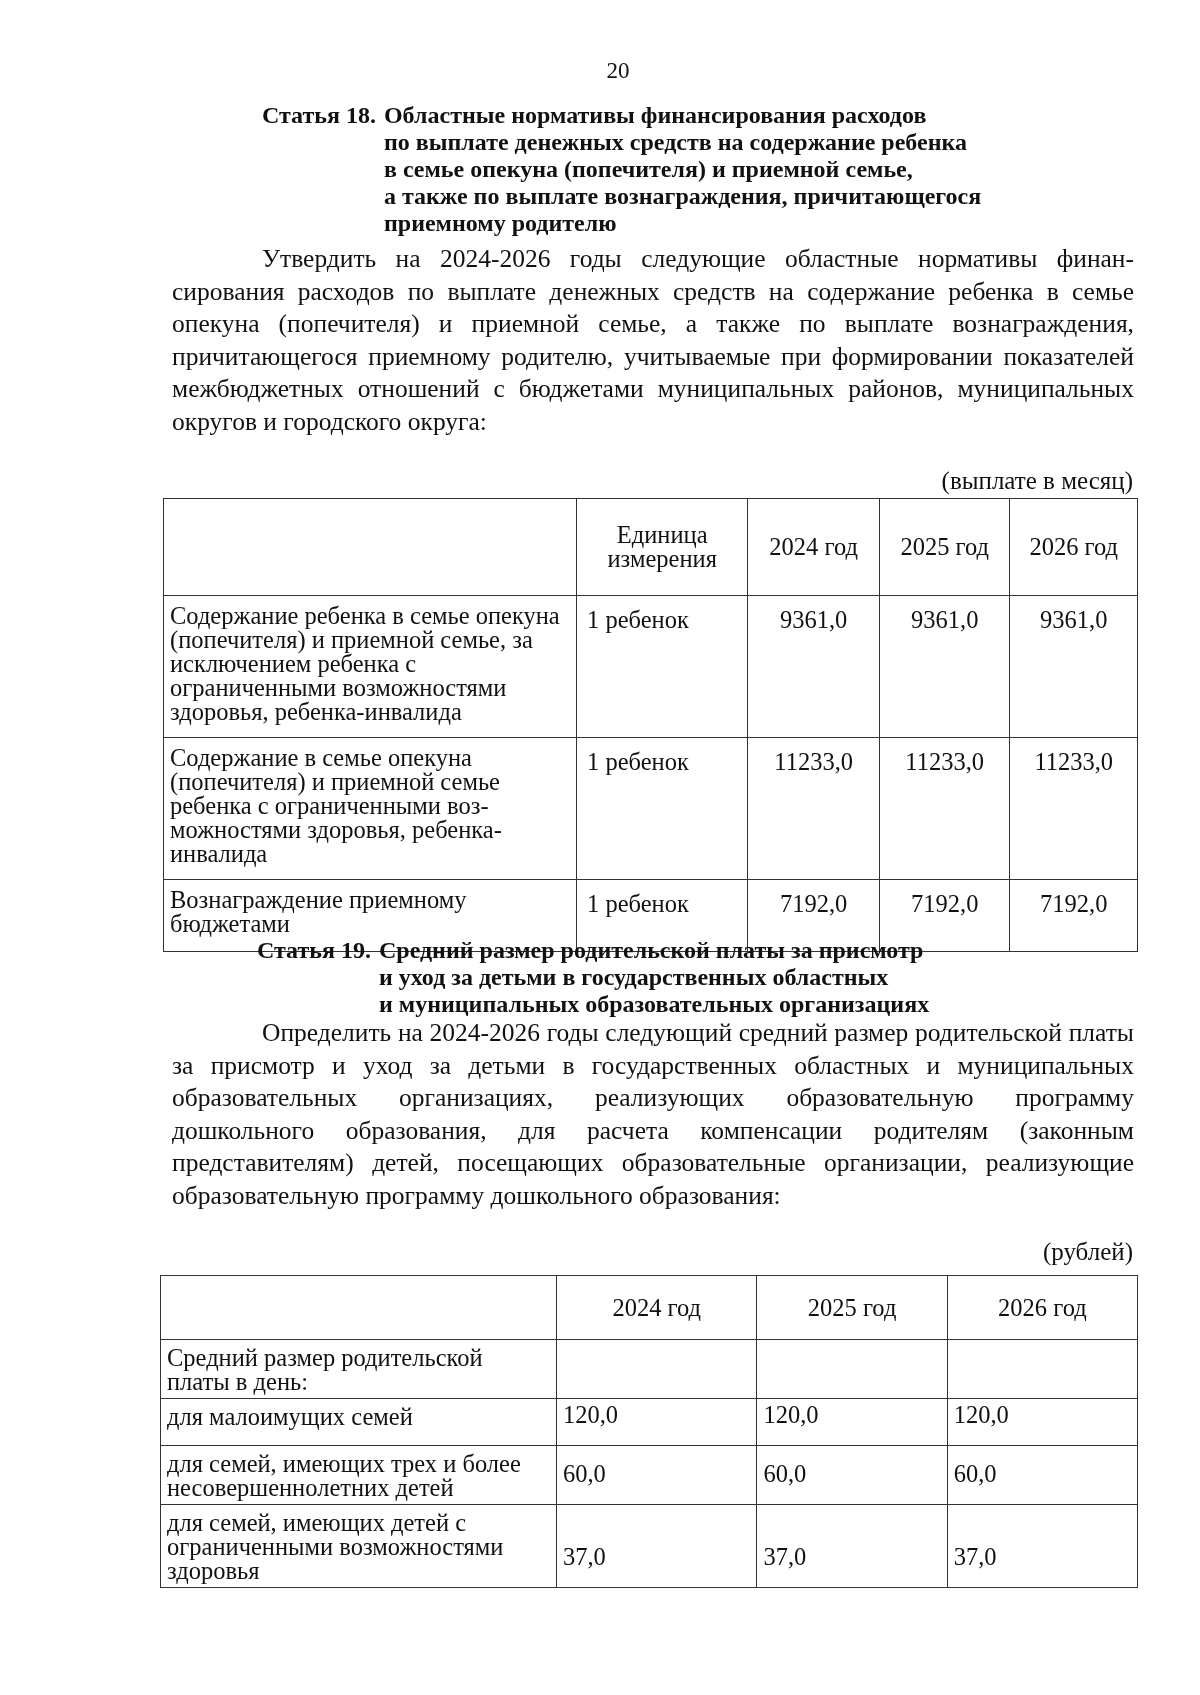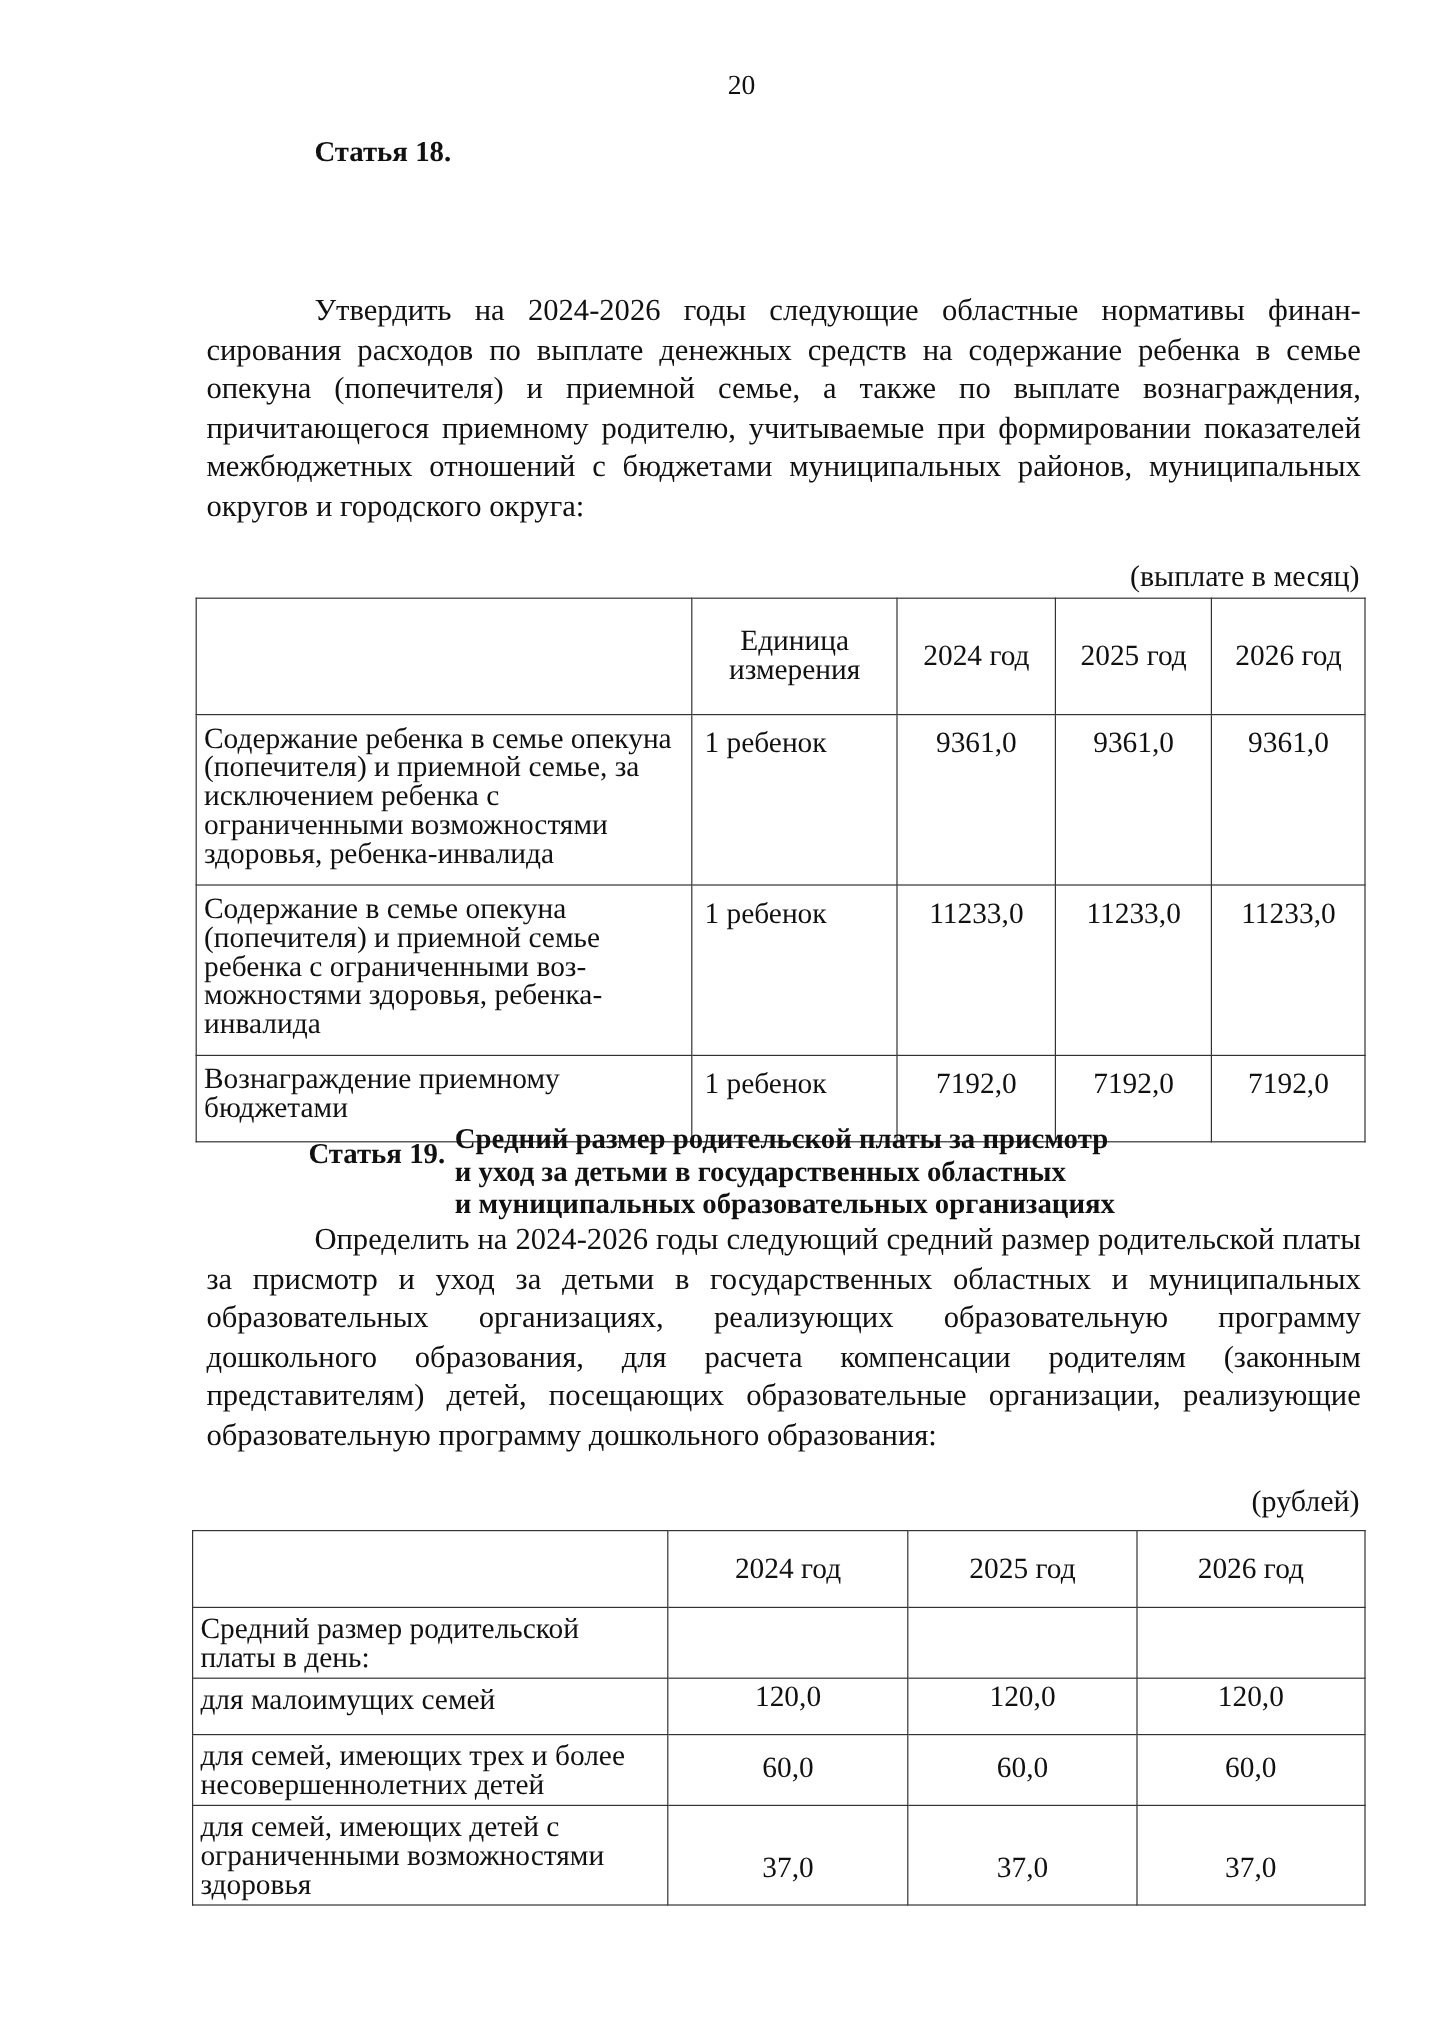--- a/index.html
+++ b/index.html
@@ -8,21 +8,21 @@
       font-family: "Liberation Serif", "DejaVu Serif", serif; color: #111;
     }
     .page-number {
       position: absolute; left: 0; width: 1200px; top: 58px;
       text-align: center; font-size: 23px; margin-left: 18px;
     }
     .article-head {
       position: absolute; font-weight: bold; font-size: 24px; line-height: 27px;
       display: flex;
     }
-    .article-head .num { white-space: nowrap; padding-right: 8px; margin-top: 12px; }
+    .article-head .num { white-space: nowrap; padding-right: 8px; }
     .article-head .ttl { white-space: pre-line; }
     #art18-head { left: 262px; top: 102px; }
     #art19-head { left: 257px; top: 937px; }
     .para {
       position: absolute; left: 172px; width: 962px;
       font-size: 25.5px; line-height: 32.6px; text-align: justify;
       text-indent: 90px; hyphens: manual;
     }
     #art18-para { top: 243px; }
     #art19-para { top: 1017px; }
@@ -51,30 +51,35 @@
     #table1 td.lbl { padding-top: 8px; padding-bottom: 4px; }
     #table1 tr.r0 td { height: 125px; }
     #table1 tr.r1 td { height: 125px; }
     #table1 tr.r2 td { height: 55px; }
     #table2 { left: 160px; top: 1275px; width: 978px; }
     #table2 th { vertical-align: middle; text-align: center; height: 55px; }
     #table2 .c0 { width: 385px; }
     #table2 .c1 { width: 195px; }
     #table2 .c2 { width: 185px; }
     #table2 .c3 { width: 185px; }
-    #table2 td.num { text-align: center; vertical-align: bottom; padding-bottom: 18px; }
+    #table2 td.num { vertical-align: bottom; padding-bottom: 18px; }
     #table2 td.lbl { padding-top: 6px; }
   </style>
 </head>
 <body>
 
 <div class="page-number">20</div>
 
 <div class="article-head" id="art18-head">
   <span class="num">Статья 18.</span>
+  <span class="ttl">Областные нормативы финансирования расходов
+по выплате денежных средств на содержание ребенка
+в семье опекуна (попечителя) и приемной семье,
+а также по выплате вознаграждения, причитающегося
+приемному родителю</span>
 </div>
 <div class="para" id="art18-para">Утвердить на 2024-2026 годы следующие областные нормативы финан­сирования расходов по выплате денежных средств на содержание ребенка в семье опекуна (попечителя) и приемной семье, а также по выплате возна­граждения, причитающегося приемному родителю, учитываемые при формиро­вании показателей межбюджетных отношений с бюджетами муниципальных районов, муниципальных округов и городского округа:</div>
 <div class="unit-note" id="t1-unit">(выплате в месяц)</div>
 
 <table id="table1">
   <colgroup>
       <col class="c0">
       <col class="c1">
       <col class="c2">
       <col class="c3">

